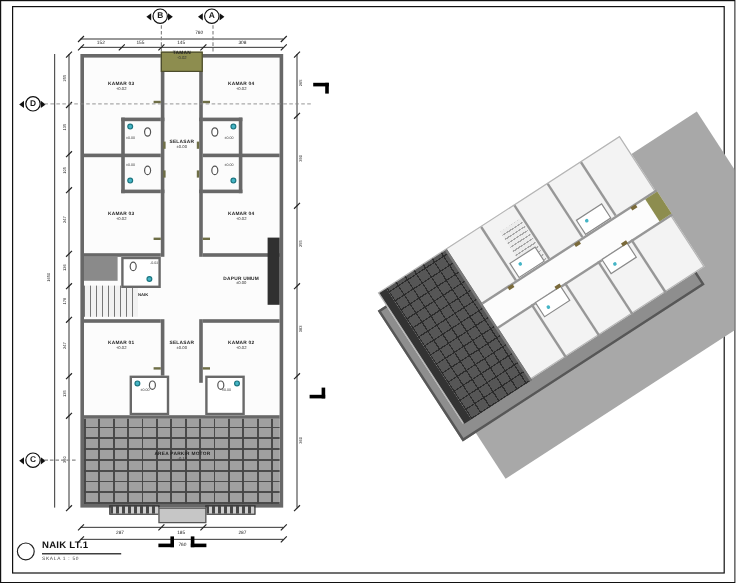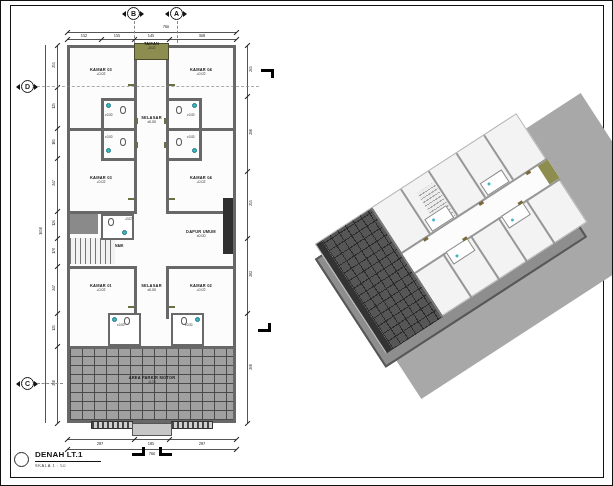--- a/index.html
+++ b/index.html
@@ -279,21 +279,21 @@
   <div class="tri l" style="left:15px;top:380px;"></div>
   <div class="tri r" style="left:33px;top:380px;"></div>
   <div class="dash-h" style="left:36px;top:382px;width:26px;"></div>
 
   <div class="cut tr" style="left:260px;top:68px;"></div>
   <div class="cut br" style="left:257px;top:322px;"></div>
   <div class="cut br" style="left:131px;top:446px;"></div>
   <div class="cut bl" style="left:158px;top:446px;"></div>
 
   <div class="tb-circ" style="left:13px;top:451px;"></div>
-  <div class="tb-title" style="left:34px;top:449px;">DENAH LT.1</div>
+  <div class="tb-title" style="left:34px;top:449px;">NAIK LT.1</div>
   <div class="tb-rule" style="left:34px;top:460px;width:66px;"></div>
   <div class="tb-scale" style="left:34px;top:462px;">SKALA 1 : 50</div>
 
   <div class="iso">
     <div class="shadow3 m3" style="left:52px;top:62px;width:300px;height:170px;"></div>
     <div class="ext3 m3" style="left:32px;top:84px;width:240px;height:130px;"></div>
     <div class="top3 m3" style="left:32px;top:69px;width:240px;height:130px;">
       <div class="abs" style="left:0;top:0;width:7px;height:130px;background:#333;"></div>
       <div class="abs" style="left:7px;top:0;width:60px;height:130px;background:#565656;border-right:2px solid #7a7a7a;box-sizing:border-box;
            background-image:repeating-linear-gradient(90deg,rgba(40,40,40,.9) 0 1px,transparent 1px 9px),repeating-linear-gradient(0deg,rgba(40,40,40,.9) 0 1px,transparent 1px 9px);"></div>

